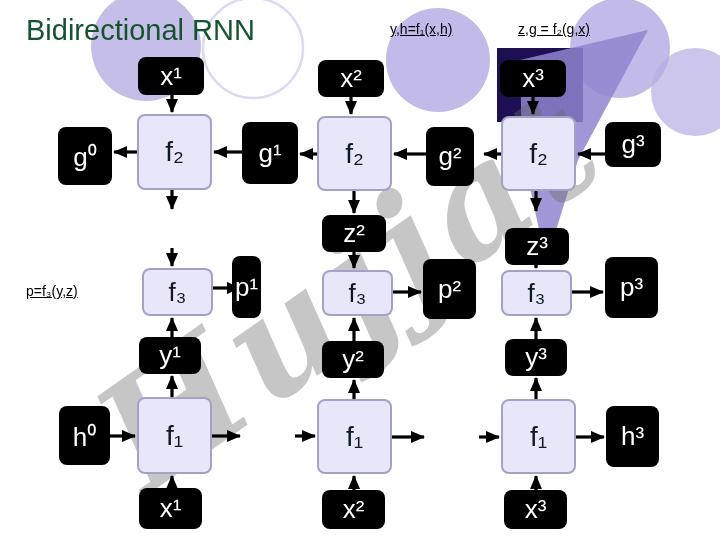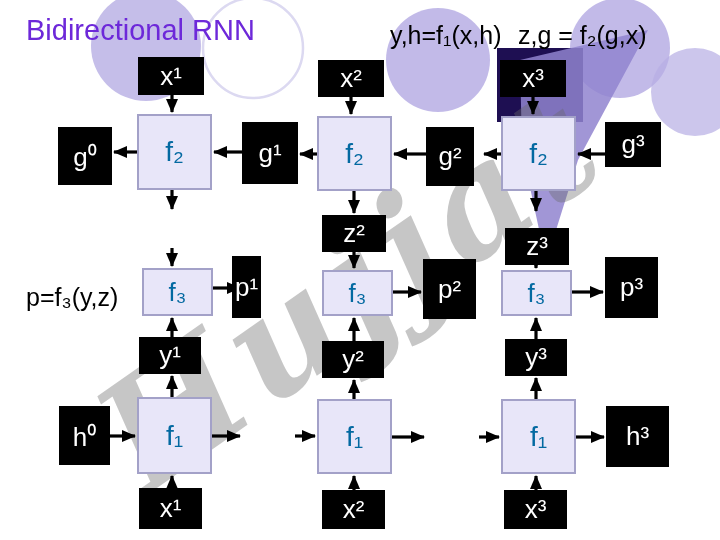--- a/index.html
+++ b/index.html
@@ -6,26 +6,26 @@
   .stage{position:relative;width:720px;height:540px;overflow:hidden;background:#fff;
          font-family:"Liberation Sans",sans-serif;}
   .bg,.arrows{position:absolute;left:0;top:0;pointer-events:none;}
   .bg{z-index:0;}
   .watermark{position:absolute;left:-80px;top:200px;width:860px;z-index:1;
              font-family:"DejaVu Serif",serif;font-style:italic;font-weight:bold;
              font-size:150px;letter-spacing:8px;text-align:center;
              color:rgba(105,105,105,0.38);transform:rotate(-35deg);pointer-events:none;}
   .arrows{z-index:2;}
   .n{position:absolute;display:flex;align-items:center;justify-content:center;
-     z-index:3;box-sizing:border-box;}
+     z-index:3;box-sizing:border-box;border-radius:8px;}
   .blk{background:#000;color:#fff;font-size:26px;}
-  .lav{background:#e8e6f9;border:2px solid #a3a1c8;color:#0369a1;font-size:28px;}
+  .lav{background:#e8e6f9;border:2px solid #a3a1c8;color:#0f172a;font-size:28px;}
   .mid{font-size:26px;}
-  .title{position:absolute;left:26px;top:14px;font-size:29px;color:#6d28d9;z-index:4;}
-  .eq{position:absolute;font-size:25px;color:#000;z-index:4;}
+  .title{position:absolute;left:26px;top:14px;font-size:29px;color:#14532d;z-index:4;}
+  .eq{position:absolute;font-size:14px;color:#000;z-index:4;text-decoration:underline;}
   .eq-yh{left:390px;top:21px;}
   .eq-zg{left:518px;top:21px;}
   .eq-p{left:26px;top:283px;text-align:right;}
 </style>
 </head>
 <body>
 
 <div class="stage">
 
   <svg class="bg" width="720" height="540">
@@ -120,19 +120,19 @@
   <div class="n blk" style="left:605px;top:257px;width:53px;height:61px">p³</div>
 
   <div class="n blk" style="left:139px;top:337px;width:62px;height:37px">y¹</div>
   <div class="n blk" style="left:322px;top:341px;width:62px;height:37px">y²</div>
   <div class="n blk" style="left:505px;top:339px;width:62px;height:37px">y³</div>
 
   <div class="n blk" style="left:59px;top:406px;width:51px;height:59px">h⁰</div>
   <div class="n lav" style="left:137px;top:397px;width:75px;height:77px">f₁</div>
   <div class="n lav" style="left:317px;top:399px;width:75px;height:75px">f₁</div>
   <div class="n lav" style="left:501px;top:399px;width:75px;height:75px">f₁</div>
-  <div class="n blk" style="left:606px;top:406px;width:63px;height:61px">h³</div>
+  <div class="n blk" style="left:606px;top:406px;width:53px;height:61px">h³</div>
 
   <div class="n blk" style="left:139px;top:488px;width:63px;height:41px">x¹</div>
   <div class="n blk" style="left:322px;top:490px;width:63px;height:39px">x²</div>
   <div class="n blk" style="left:504px;top:490px;width:63px;height:39px">x³</div>
 
 </div>
 
 </body></html>

